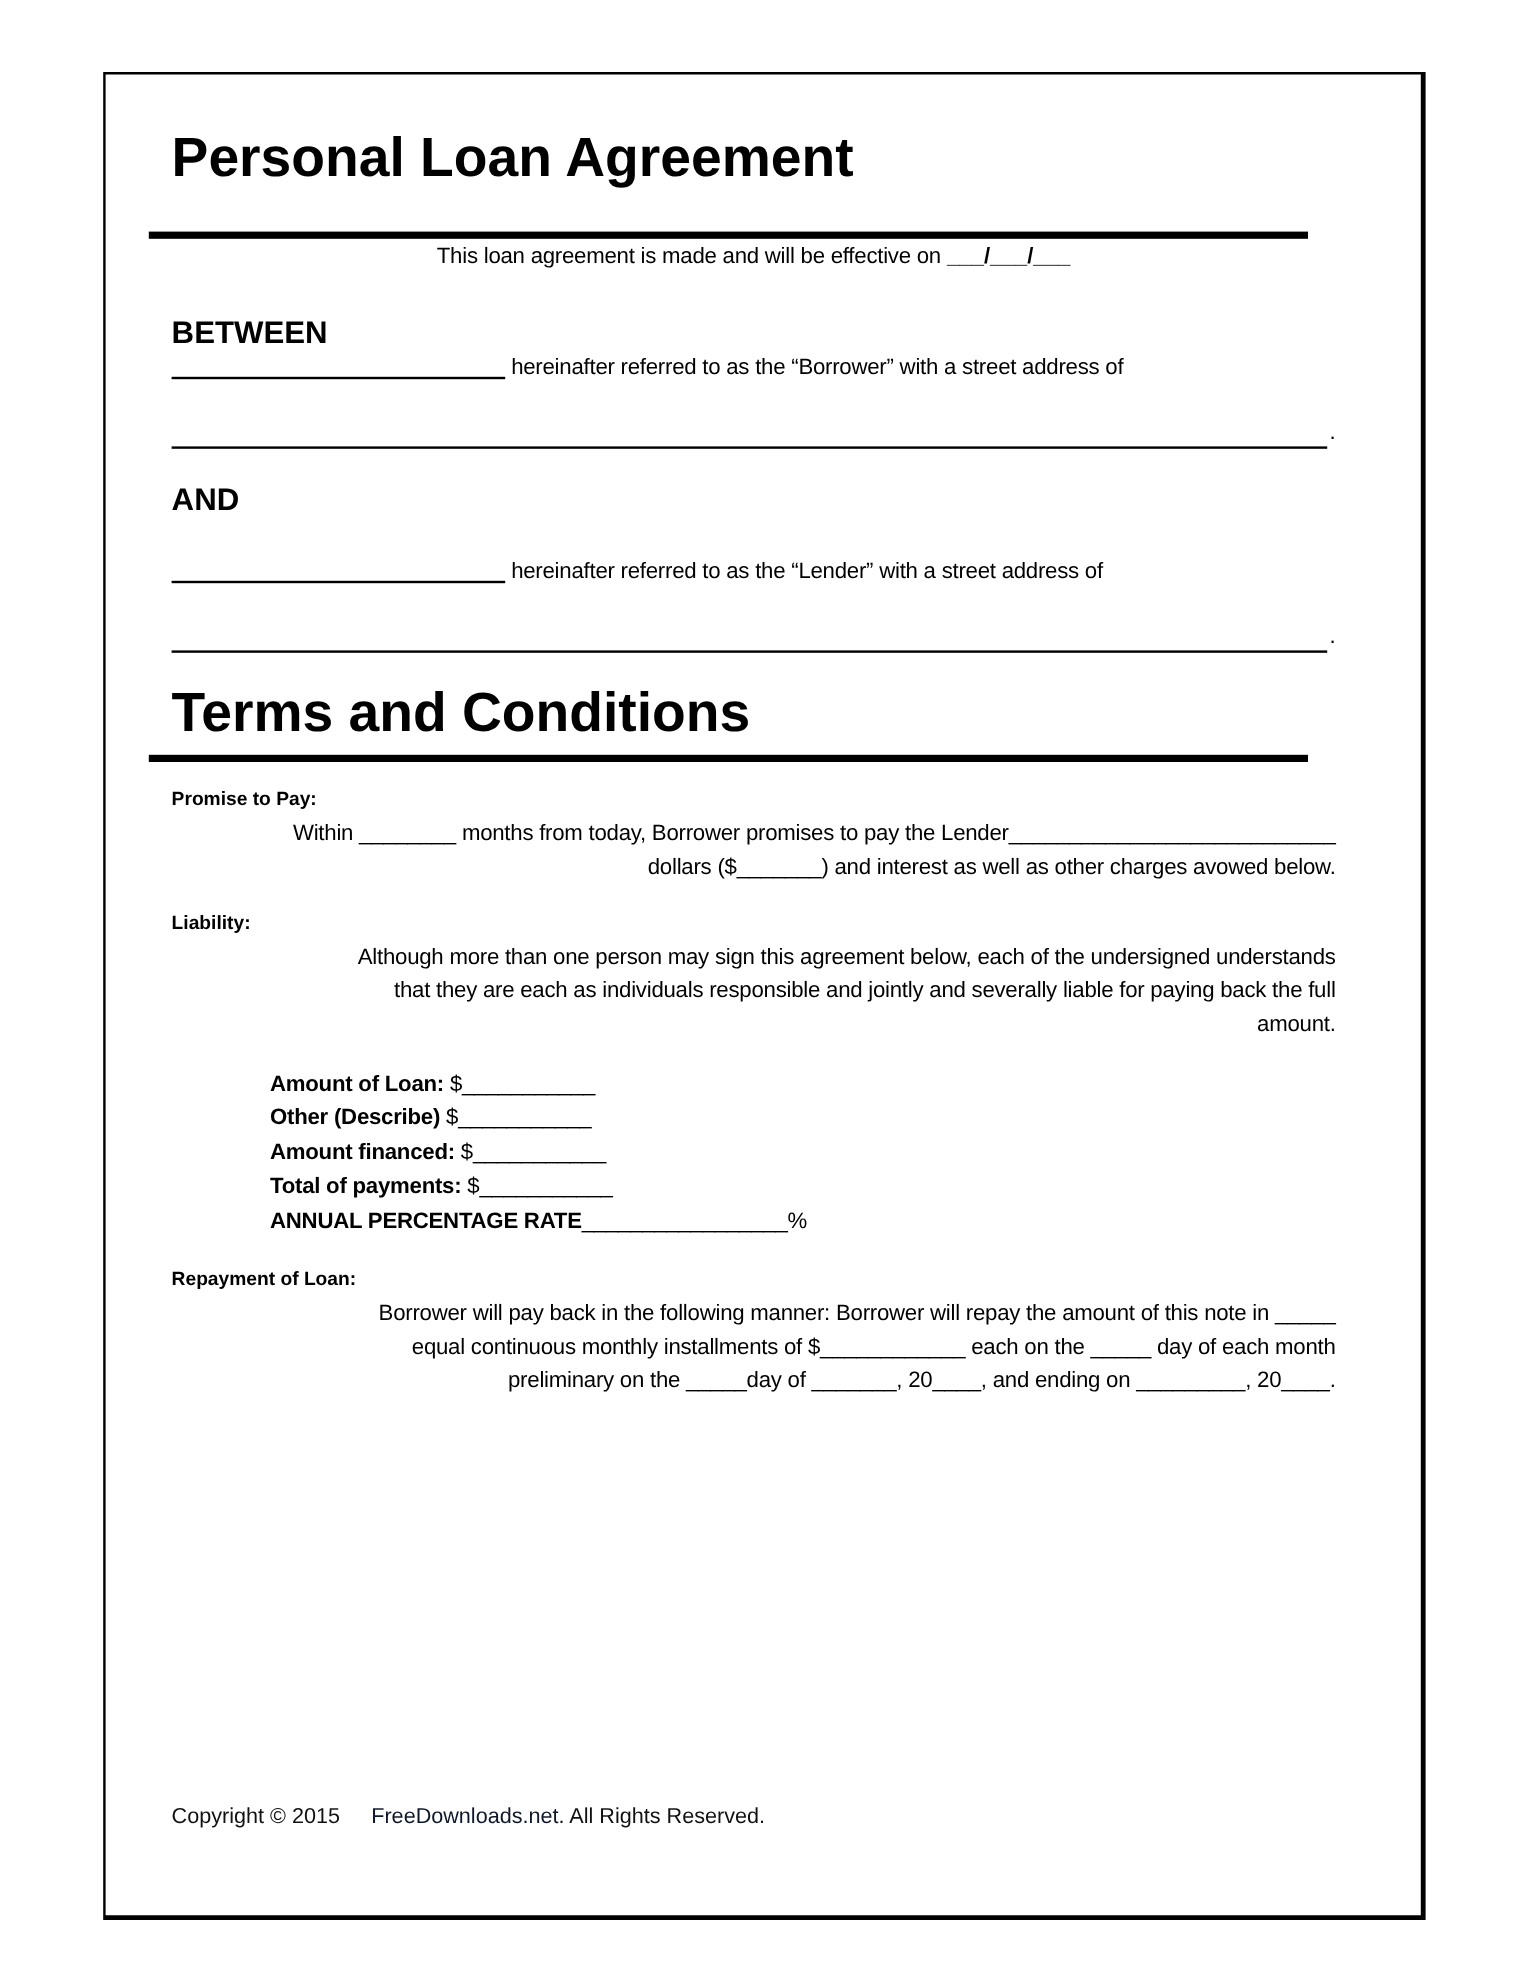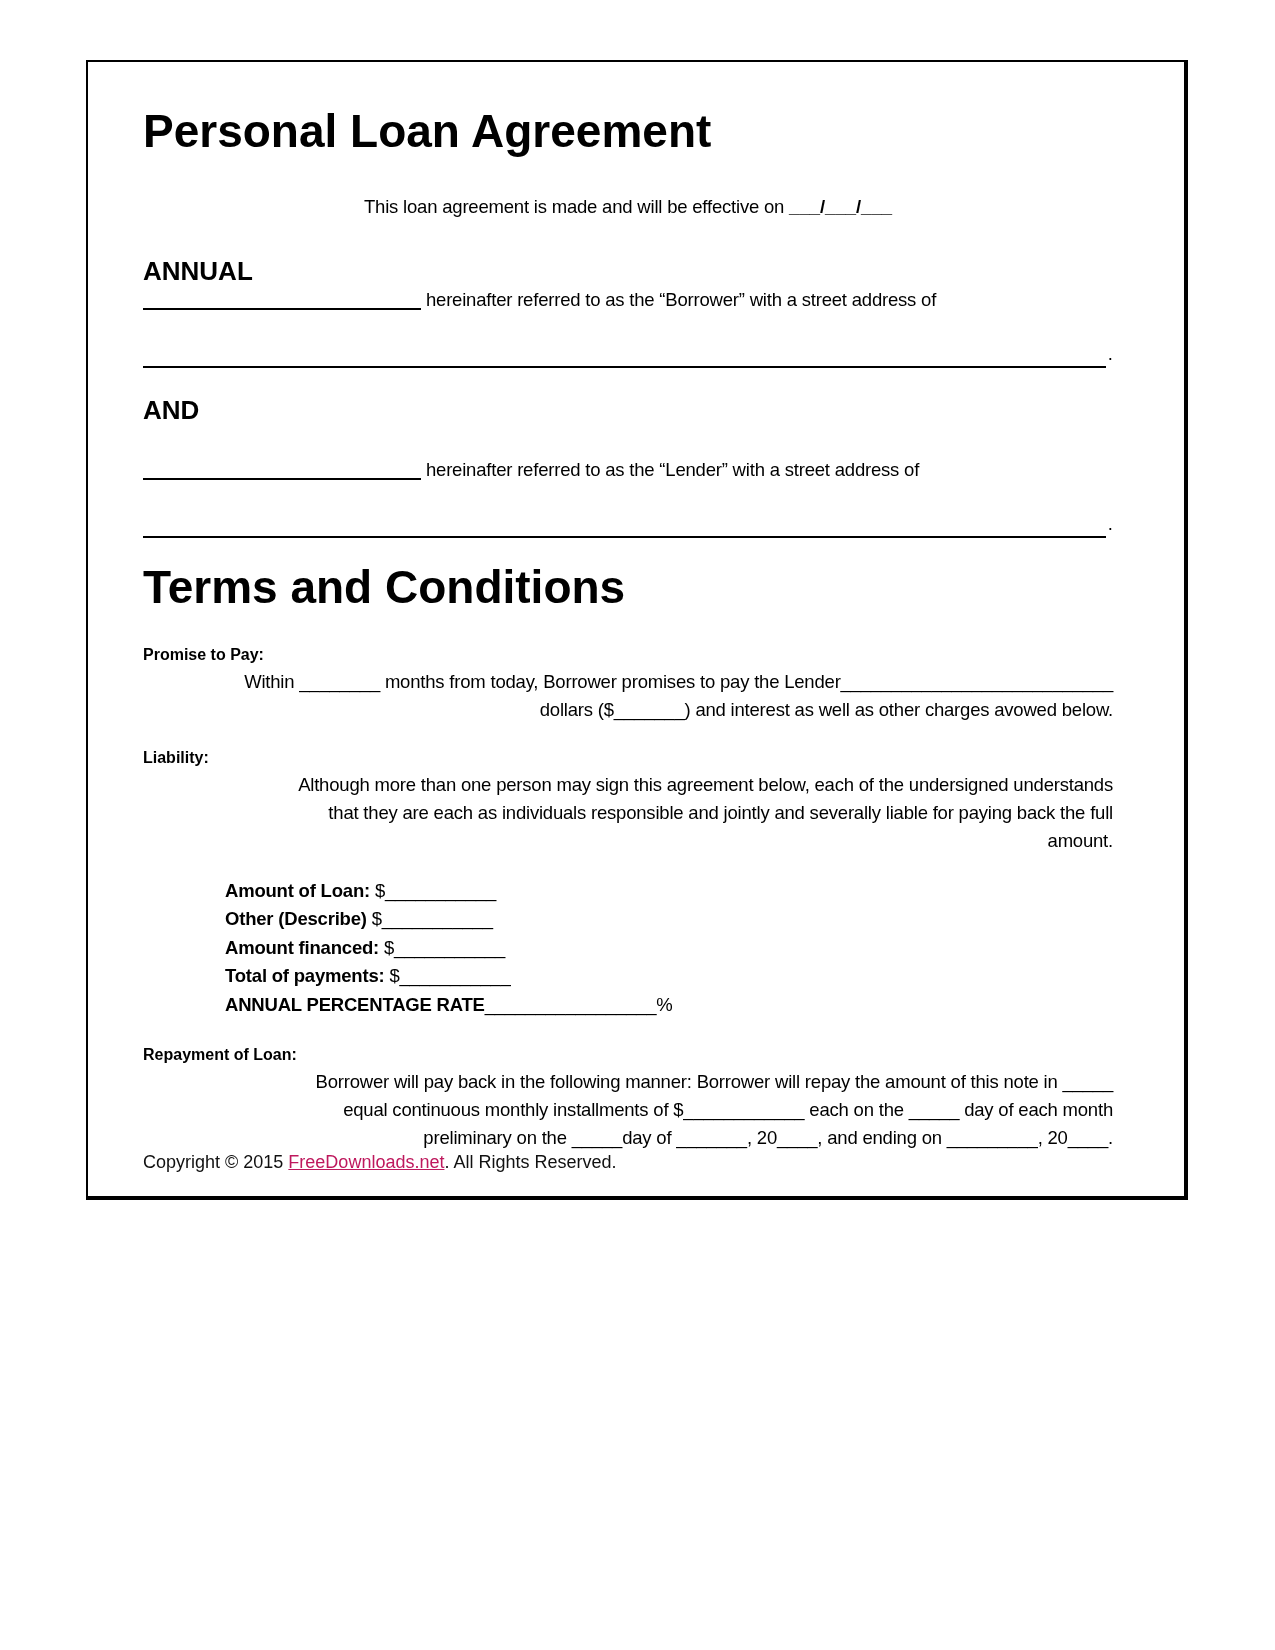--- a/index.html
+++ b/index.html
@@ -12,21 +12,21 @@
     height: 1650px;
     position: relative;
     font-family: "Liberation Sans", sans-serif;
     color: #000000;
   }
   .frame {
     position: absolute;
     left: 86px;
     top: 60px;
     width: 1102px;
-    height: 1140px;
+    height: 1540px;
     box-sizing: border-box;
     border: 2px solid #000000;
     border-right-width: 4px;
     border-bottom-width: 4px;
     padding: 0 71px 72px 55px;
     display: flex;
     flex-direction: column;
     background: #ffffff;
   }
   h1 {
@@ -99,37 +99,37 @@
     line-height: 28.5px;
     letter-spacing: -0.2px;
   }
   .loan-label { font-weight: bold; }
   .footer {
     margin-top: auto;
     font-size: 18px;
     color: #111111;
   }
   .footer a {
-    color: #be185d;
-    text-decoration: underline;
+    color: #0f172a;
     cursor: pointer;
+    margin-left: 21px;
   }
 </style>
 </head>
 <body>
 
 <div class="frame">
 
   <h1>Personal Loan Agreement</h1>
 
   <div class="rule"></div>
 
   <p class="body effective-line"><span>This loan agreement is made and will be effective on </span><span class="date-blank">___/___/___</span></p>
 
-  <h2>ANNUAL</h2>
+  <h2>BETWEEN</h2>
 
   <p class="body party-line">
     <span class="blank-name"></span>
     <span>hereinafter referred to as the “Borrower” with a street address of</span>
   </p>
 
   <div class="address-row">
       <span class="blank-fill"></span>
       <span class="address-period">.</span>
     </div>

